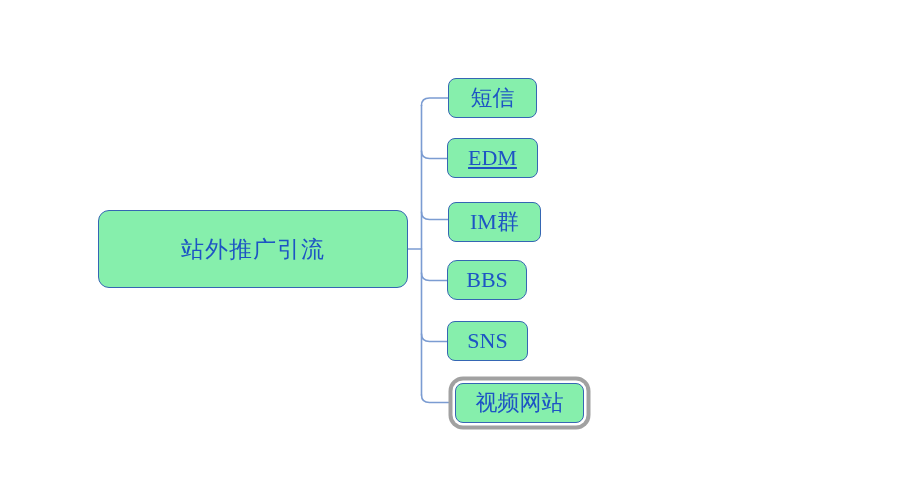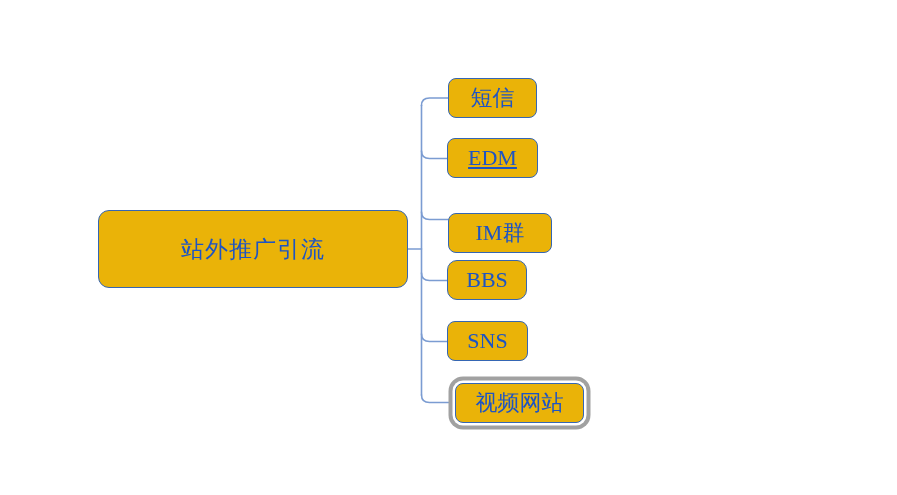--- a/index.html
+++ b/index.html
@@ -22,42 +22,42 @@
     pointer-events: none;
   }
   .node {
     position: absolute;
     display: flex;
     align-items: center;
     justify-content: center;
     box-sizing: border-box;
     border: 1.5px solid #3566b3;
     border-radius: 9px;
-    background: #eab308;
+    background: #86efac;
     color: #1d54c4;
     cursor: default;
     white-space: nowrap;
   }
   .node-root {
     left: 98px;
     top: 210px;
     width: 310px;
     height: 78px;
     font-size: 23px;
     border-radius: 11px;
     letter-spacing: 1px;
   }
   .node-child {
     height: 40px;
     font-size: 22px;
     border-radius: 8px;
   }
   .node-child.n0 { left: 448px; top: 78px;  width: 89px; }
   .node-child.n1 { left: 447px; top: 138px; width: 91px; text-decoration: underline; }
-  .node-child.n2 { left: 448px; top: 213px; width: 104px; }
+  .node-child.n2 { left: 448px; top: 202px; width: 93px; }
   .node-child.n3 { left: 447px; top: 260px; width: 80px; border-radius: 10px; }
   .node-child.n4 { left: 447px; top: 321px; width: 81px; }
   .node-child.n5 { left: 455px; top: 383px; width: 129px; }
   .node-child.selected {
     box-shadow: 0 0 0 2.5px #ffffff, 0 0 0 6.5px #a1a1a1;
   }
 </style>
 </head>
 <body>
 

